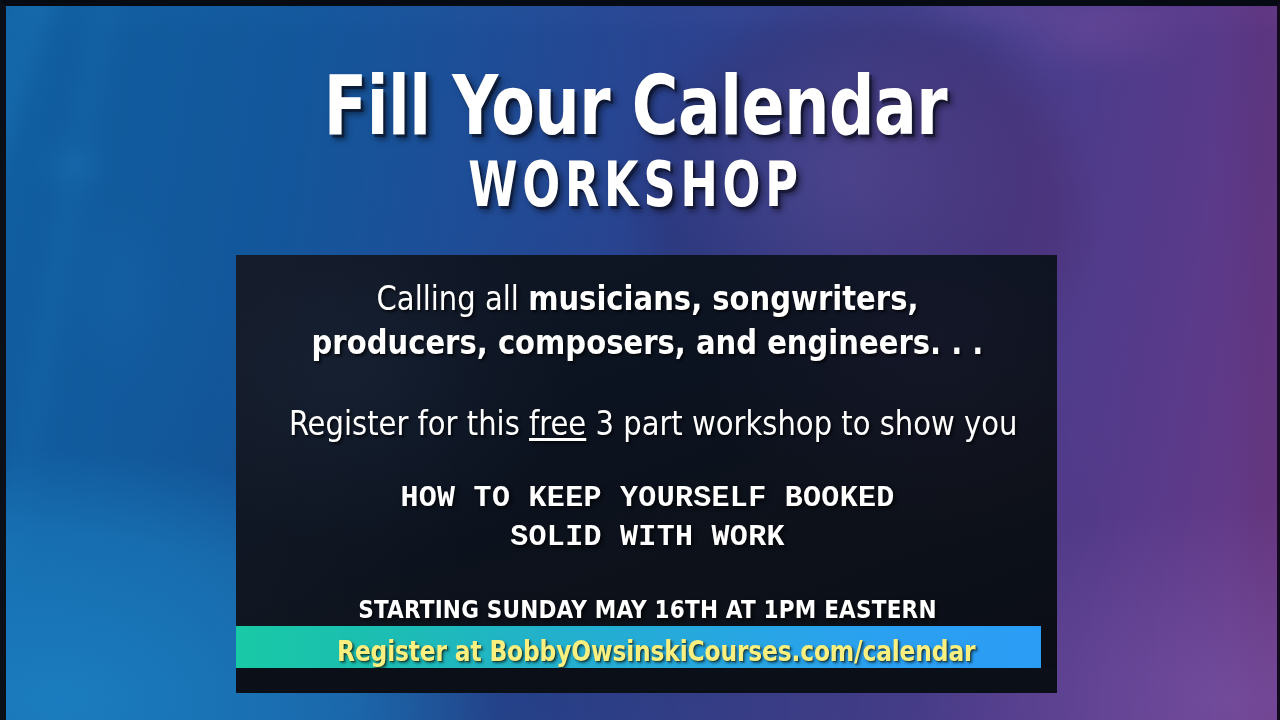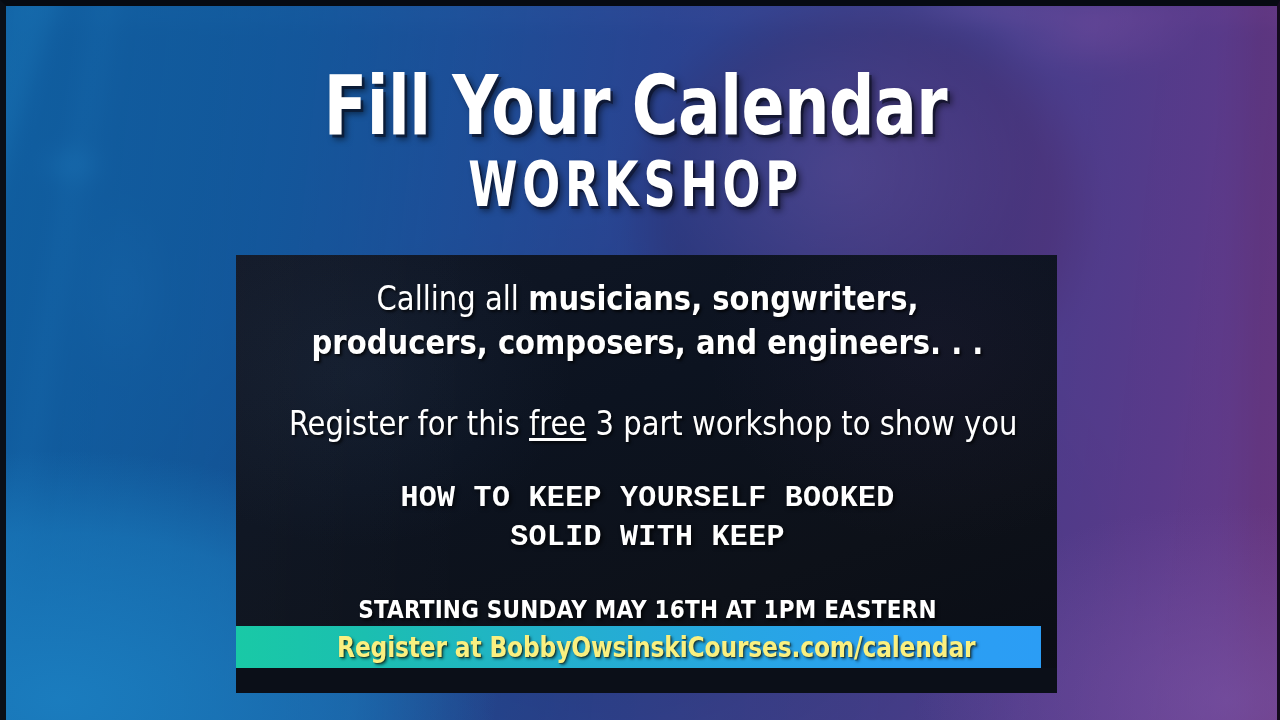--- a/index.html
+++ b/index.html
@@ -216,21 +216,21 @@
 
   
   .cta {
     position: absolute;
     left: 0;
     right: 16px;
     top: 371px;
     height: 42px;
     background: linear-gradient(90deg, #19c9a6 0%, #1bbfb0 16%, #23b0cd 40%, #27a6e2 62%, #2ba0f2 82%, #2b9df5 100%);
     display: flex;
-    align-items: center;
+    align-items: flex-end;
     justify-content: center;
     padding-left: 36px;
   }
   .cta-text {
     font-family: "DejaVu Sans Condensed", "Liberation Sans Narrow", "Liberation Sans", sans-serif;
     font-weight: 700;
     font-size: 28px;
     color: #faf080;
     transform: scaleX(0.93);
     transform-origin: center;
@@ -272,21 +272,21 @@
     <div class="panel-noise"></div>
 
     <div class="panel-body">
 
       <p class="lead"><span>Calling all </span><b>musicians, songwriters, producers, composers, and engineers. . .</b></p>
 
       <p class="register-line"><span>Register for this </span><u>free</u><span> 3 part workshop to show you</span></p>
 
       <p class="promise">
         <span>HOW TO KEEP YOURSELF BOOKED</span><br>
-        <span>SOLID WITH KEEP</span>
+        <span>SOLID WITH WORK</span>
       </p>
 
       <p class="when">STARTING SUNDAY MAY 16TH AT 1PM EASTERN</p>
     </div>
 
     <div class="cta">
       <span class="cta-text">Register at BobbyOwsinskiCourses.com/calendar</span>
     </div>
     <div class="cta-underbar"></div>
   </div>

